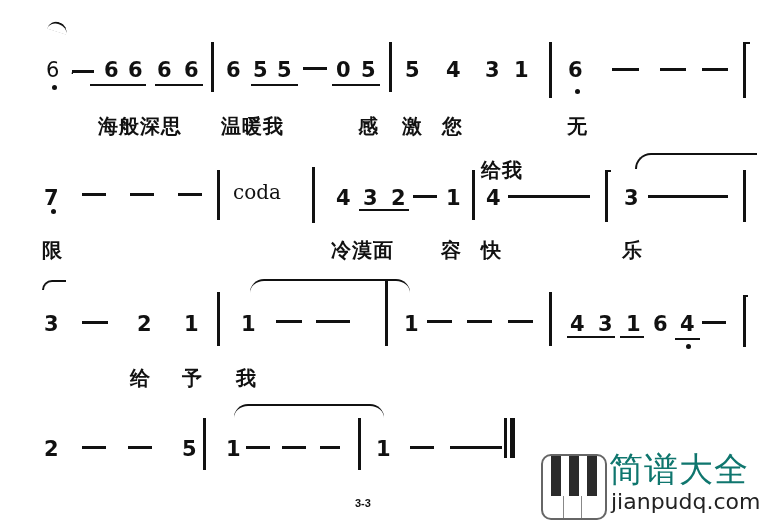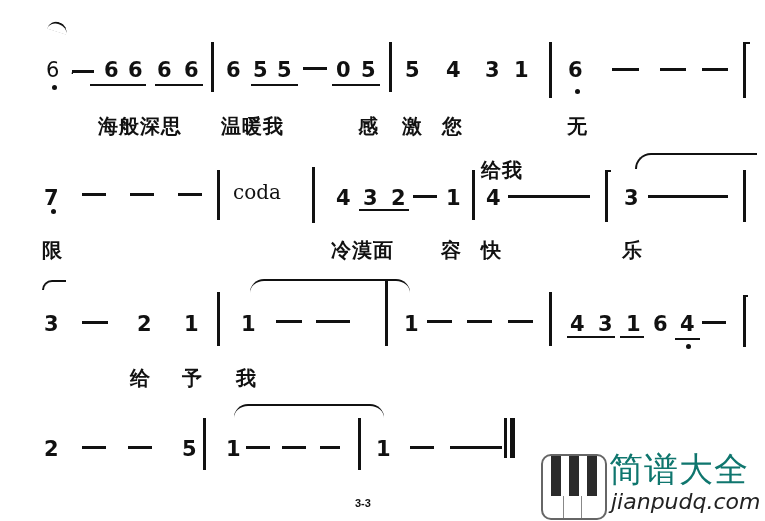--- a/index.html
+++ b/index.html
@@ -17,21 +17,21 @@
   .coda { position:absolute; font-family:"DejaVu Serif", serif; font-size:20px; color:#111; }
   .pagenum { position:absolute; font-family:"Liberation Sans", sans-serif; font-weight:bold; font-size:11px; }
   .logo { position:absolute; left:541px; top:450px; width:224px; height:71px; }
   .piano { position:absolute; left:0; top:4px; width:62px; height:62px; border:2px solid #666;
            border-radius:10px; background:#fff; overflow:hidden; }
   .key-b { position:absolute; top:0; width:10px; height:40px; background:#2b2b2b; }
   .key-line { position:absolute; top:40px; width:1px; height:22px; background:#888; }
   .logo-cn { position:absolute; left:68px; top:0; font-family:Liberation Serif, serif;
              font-size:34px; line-height:40px; color:#0f766e; letter-spacing:1px; }
   .logo-en { position:absolute; left:70px; top:38px; font-family:"DejaVu Sans", sans-serif;
-             font-size:22px; line-height:28px; color:#222;font-style:italic; }
+             font-size:22px; line-height:28px; color:#222; }
 </style>
 </head>
 <body>
 
 <div>
 
   <div class="abs" style="left:48px;top:22px;width:20px;height:8px;border-top:2px solid #111;border-radius:12px 12px 0 0;transform:rotate(18deg);"></div>
 
   <span class="note" style="left:46px;top:58px;font-weight:normal;">6</span>
   <span class="dot" style="left:52px;top:85px;"></span>

